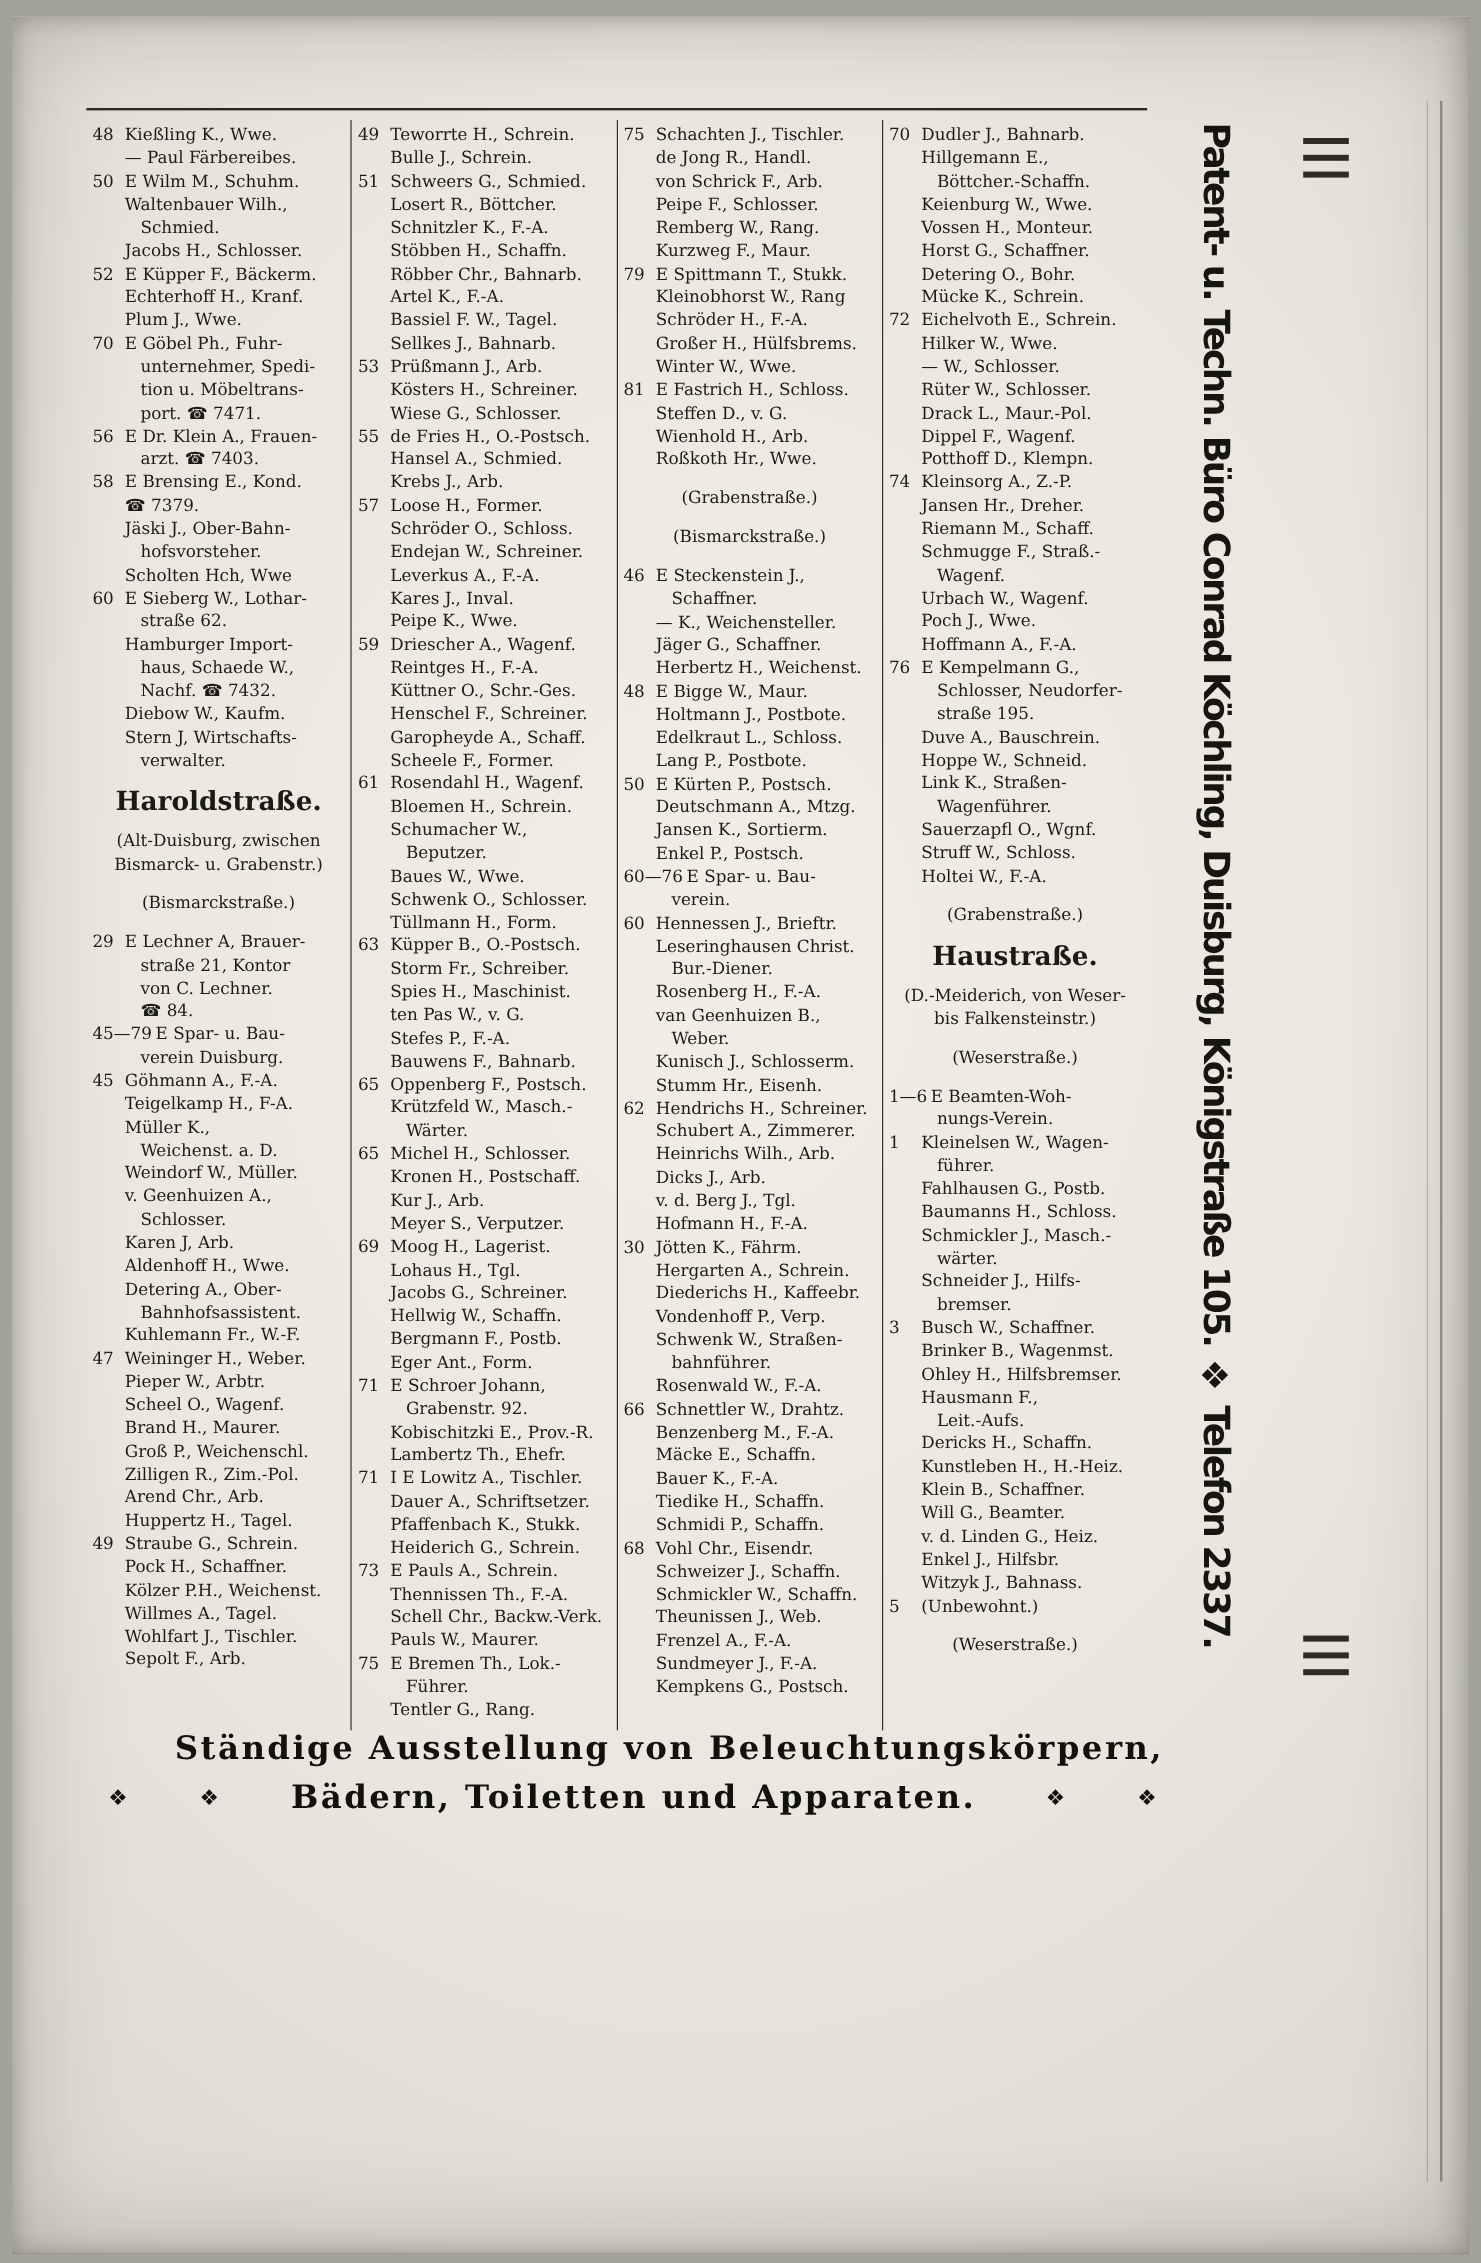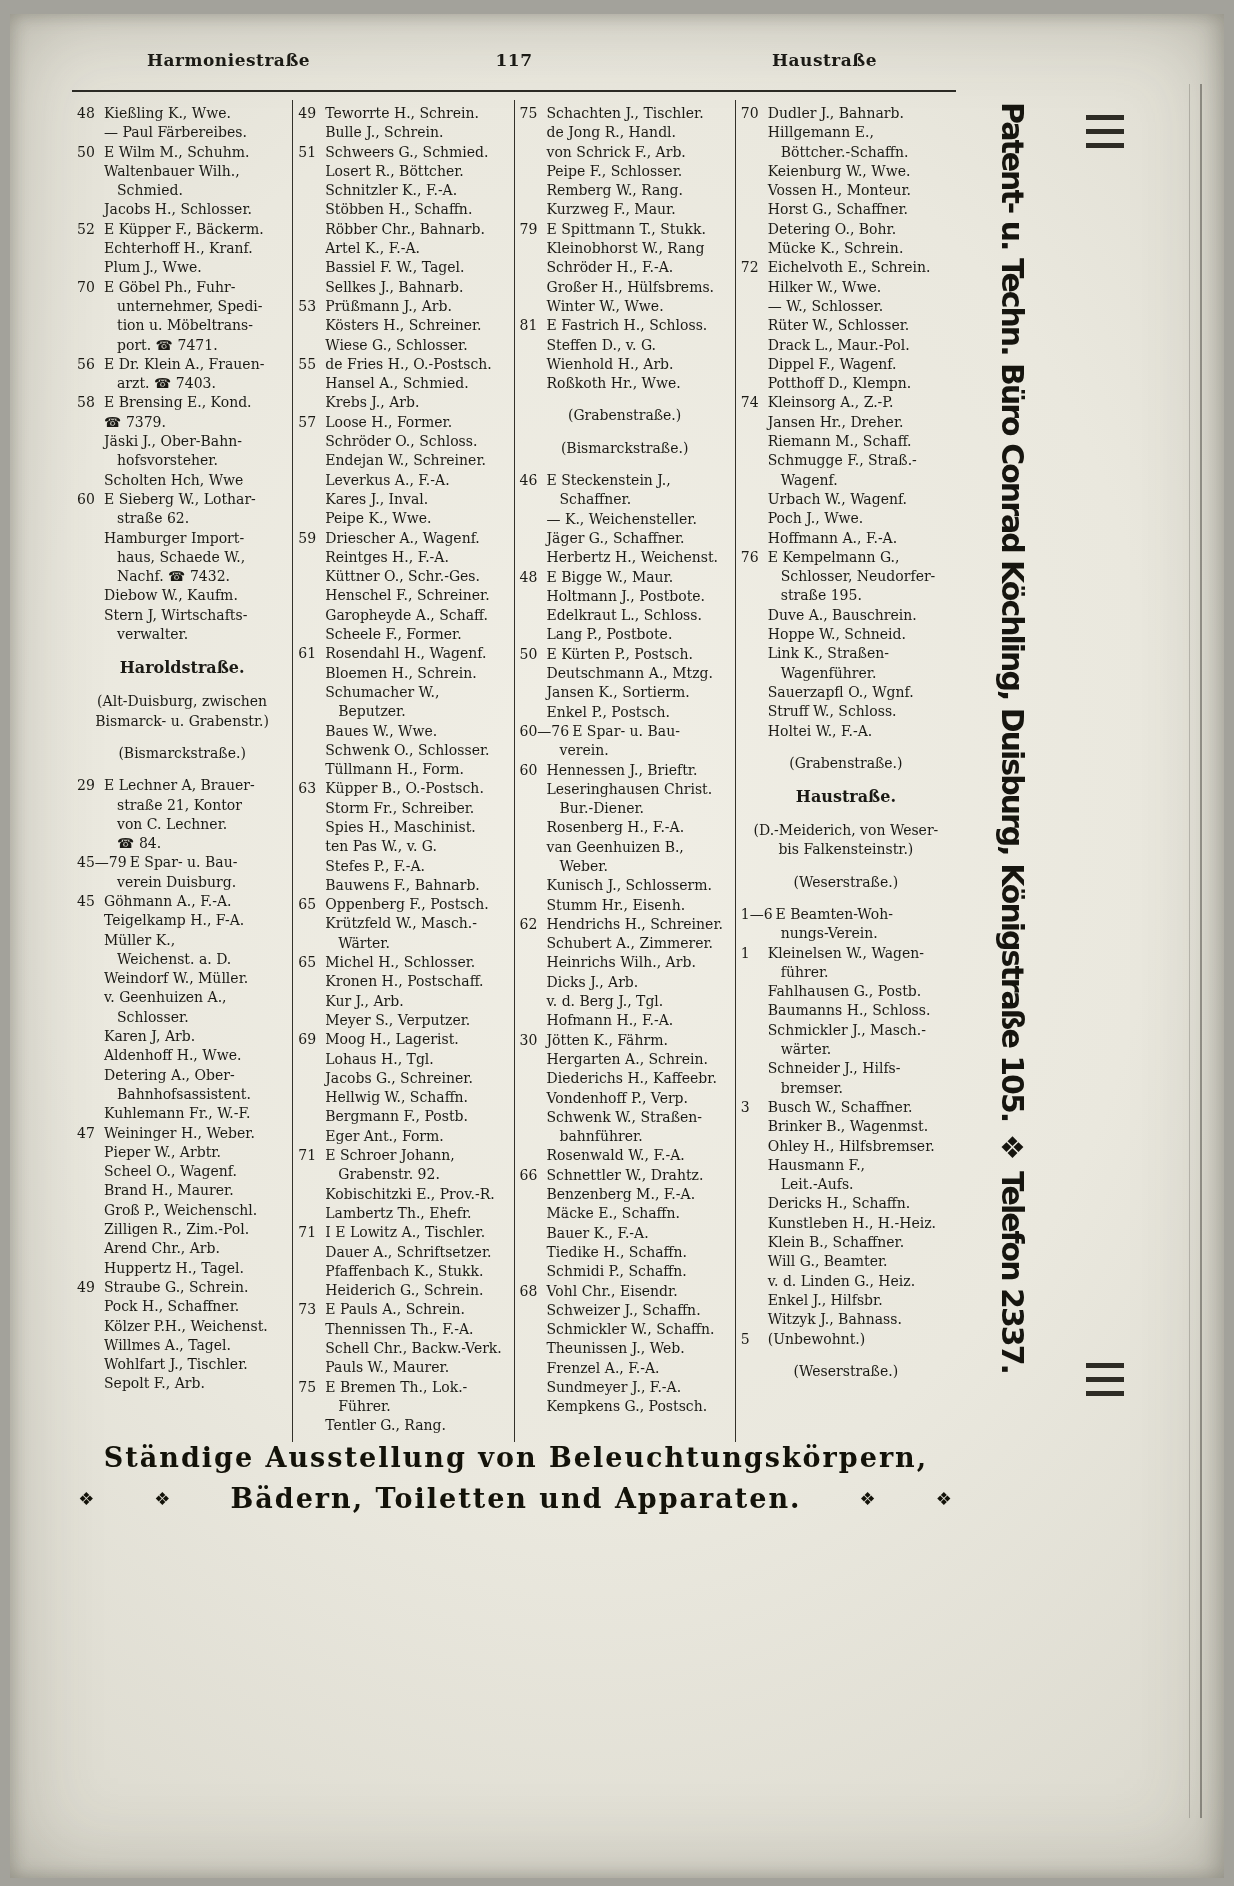--- a/index.html
+++ b/index.html
@@ -29,55 +29,50 @@
   .cols{position:absolute;top:86px;left:62px;width:884px;display:flex;align-items:stretch;}
   .col{flex:1 1 0;min-height:1338px;padding:4px 5px 0 5px;border-left:1.5px solid #33312a;}
   .col:first-child{border-left:none;}
   .ln{font-size:14px;line-height:19.3px;white-space:nowrap;}
   .e{display:flex;}
   .e .num{flex:none;min-width:24px;padding-right:3px;}
   .e .txt{flex:0 0 auto;}
   .c{padding-left:27px;}
   .c2{padding-left:40px;}
   .ctr{text-align:center;white-space:nowrap;}
-  .head{text-align:center;font-weight:bold;font-size:16px;line-height:22px;}
+  .head{text-align:center;font-weight:bold;font-size:22px;line-height:22px;}
   .gap{height:13px;}
 
   
   .side-ad{
     position:absolute;left:985px;top:88px;height:1350px;
     writing-mode:vertical-rl;text-orientation:mixed;white-space:nowrap;
     font-family:"DejaVu Sans",sans-serif;font-weight:bold;font-size:30px;
     letter-spacing:-2px;color:#16150f;
   }
   .deco{position:absolute;left:1076px;width:38px;}
   .deco i{display:block;height:5px;background:#2e2c25;margin:9px 0;}
   .deco-top{top:92px;}
   .deco-bot{top:1340px;}
 
   
-  .foot-ad{position:absolute;top:1428px;left:64px;width:884px;text-align:center;
+  .foot-ad{position:absolute;top:1428px;left:76px;width:884px;text-align:right;
            font-weight:bold;color:#131209;}
   .foot-l1{font-size:27px;letter-spacing:2px;}
   .foot-l2{margin-top:10px;font-size:27px;letter-spacing:2px;
            display:flex;justify-content:center;align-items:center;gap:58px;}
   .dia{font-family:"DejaVu Sans",sans-serif;font-size:18px;}
 </style>
 </head>
 <body>
 
 <div class="paper">
   <div class="edge-line"></div>
   <div class="edge-line2"></div>
 
-  <header class="hdr">
-    <span class="hdr-left">Harmoniestraße</span>
-    <span class="hdr-page">117</span>
-    <span class="hdr-right">Haustraße</span>
-  </header>
   <div class="hdr-rule"></div>
 
   <main class="cols">
     <section class="col">
         <div class="ln e">
           <span class="num">48</span>
           <span class="txt">Kießling K., Wwe.</span>
         </div>
         <div class="ln c">— Paul Färbereibes.</div>
         <div class="ln e">

